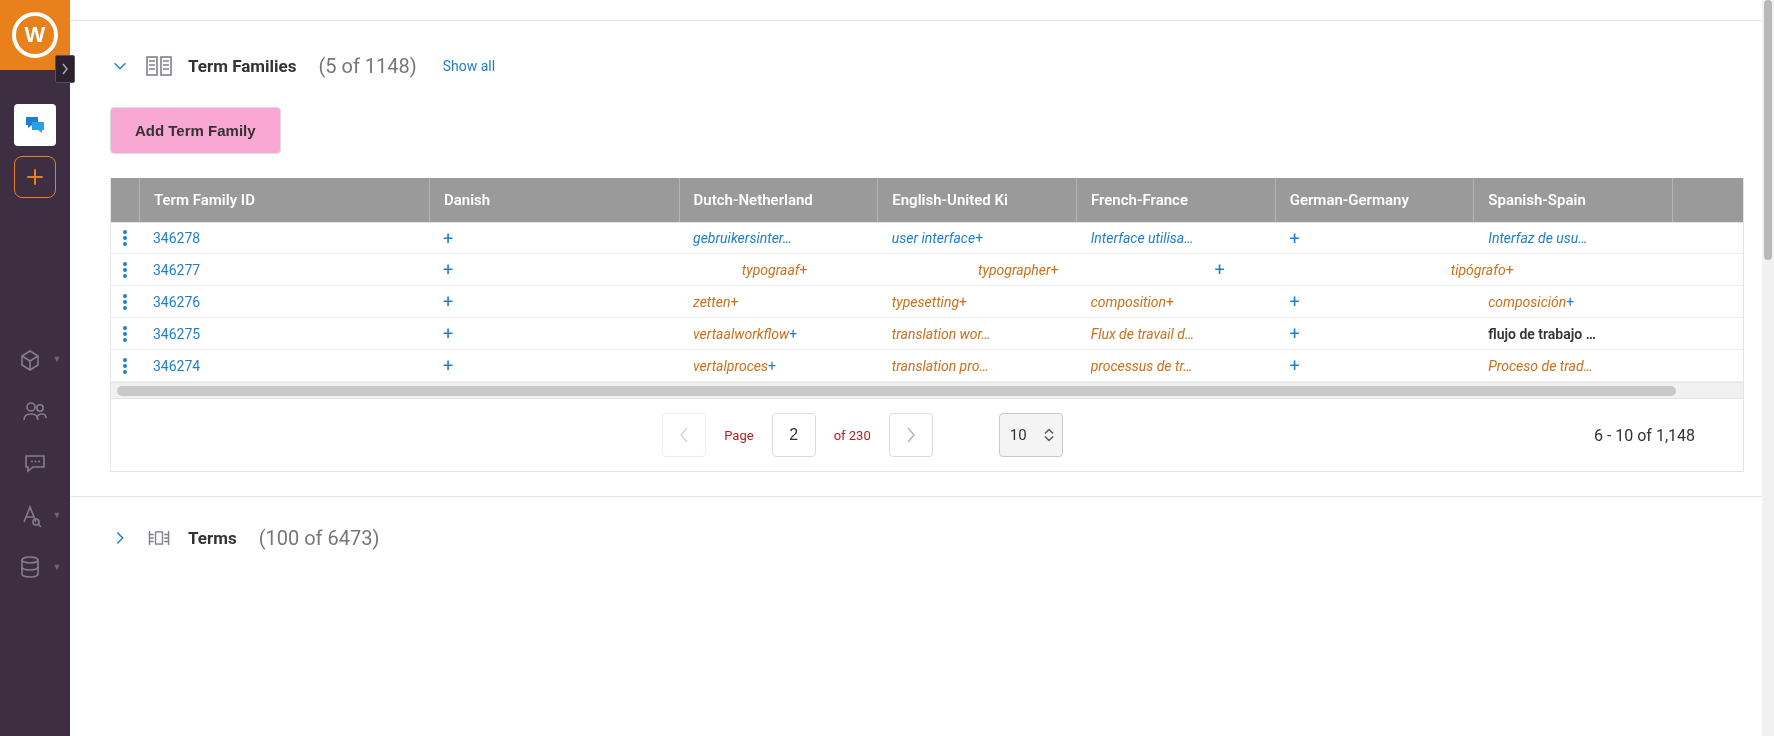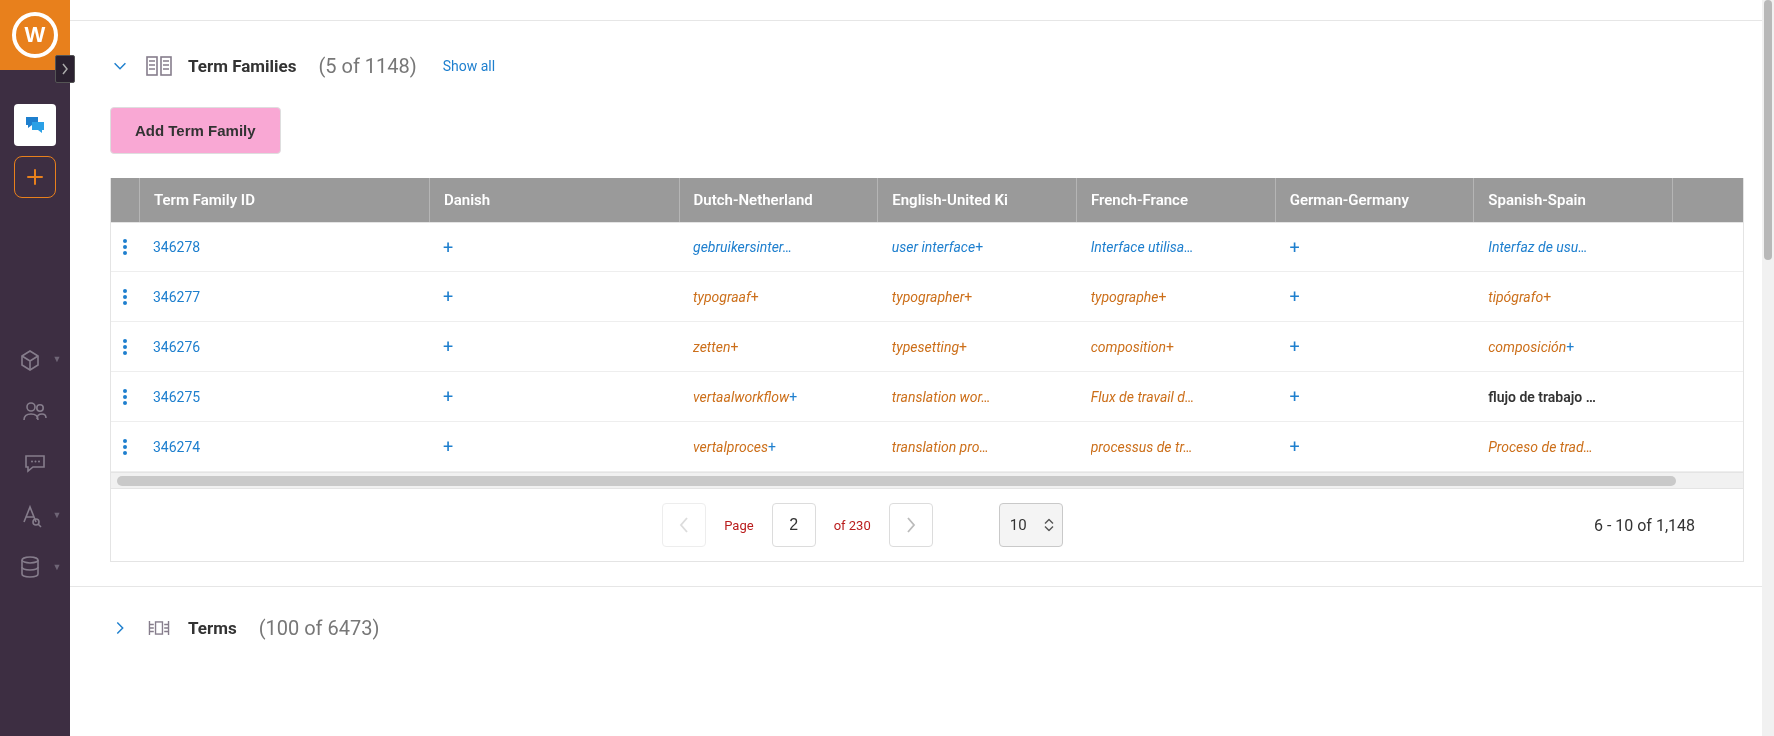--- a/index.html
+++ b/index.html
@@ -47,21 +47,21 @@
     .th { display: flex; align-items: center; padding: 0 14px; border-right: 1px solid #b5b5b5; white-space: nowrap; overflow: hidden; }
     .th:last-child { border-right: none; }
     .th-handle { width: 28px; border-right: 1px solid #b5b5b5; flex: none; }
     .th-id { width: 290px; flex: none; }
     .th-lang { flex: 1 1 0; min-width: 0; }
     .th-lang.da { flex: 1.3; }
     .th-lang.de { flex: 1; }
     .th-lang.tail { width: 70px; flex: none; }
 
     .tbody {}
-    .tr { display: flex; align-items: stretch; border-bottom: 1px solid #eee; height: 50px; }
+    .tr { display: flex; align-items: stretch; border-bottom: 1px solid #eee; height: 32px; }
     .tr:first-child { border-top: 1px solid #e4e4e4; }
     .td { display: flex; align-items: center; padding: 0 14px; overflow: hidden; white-space: nowrap; min-width: 0; }
     .td-handle { width: 28px; padding: 0; justify-content: center; flex: none; }
     .td-id { width: 290px; flex: none; }
     .td-lang { flex: 1 1 0; }
     .td-lang.da { flex: 1.3; }
     .td-lang.de { flex: 1; }
     .td-lang.tail { width: 70px; flex: none; }
 
     .kebab { color: #1e7fce; cursor: pointer; display: flex; flex-direction: column; gap: 2px; padding: 6px 8px; }
@@ -254,23 +254,20 @@
                 <a class="link-blue">346277</a>
               </div>
               <div class="td td-lang da">
                 <span class="plus-blue">+</span>
               </div>
               <div class="td td-lang">
                 <span class="term-orange">typograaf<span class="plus-after">+</span></span>
               </div>
               <div class="td td-lang">
                 <span class="term-orange">typographer<span class="plus-after">+</span></span>
-              </div>
-              <div class="td td-lang">
-                <span class="term-orange">typographe<span class="plus-after">+</span></span>
               </div>
               <div class="td td-lang de">
                 <span class="plus-blue">+</span>
               </div>
               <div class="td td-lang">
                 <span class="term-orange">tipógrafo<span class="plus-after">+</span></span>
               </div>
               <div class="td td-lang tail"></div>
             </div>
             <div class="tr">

